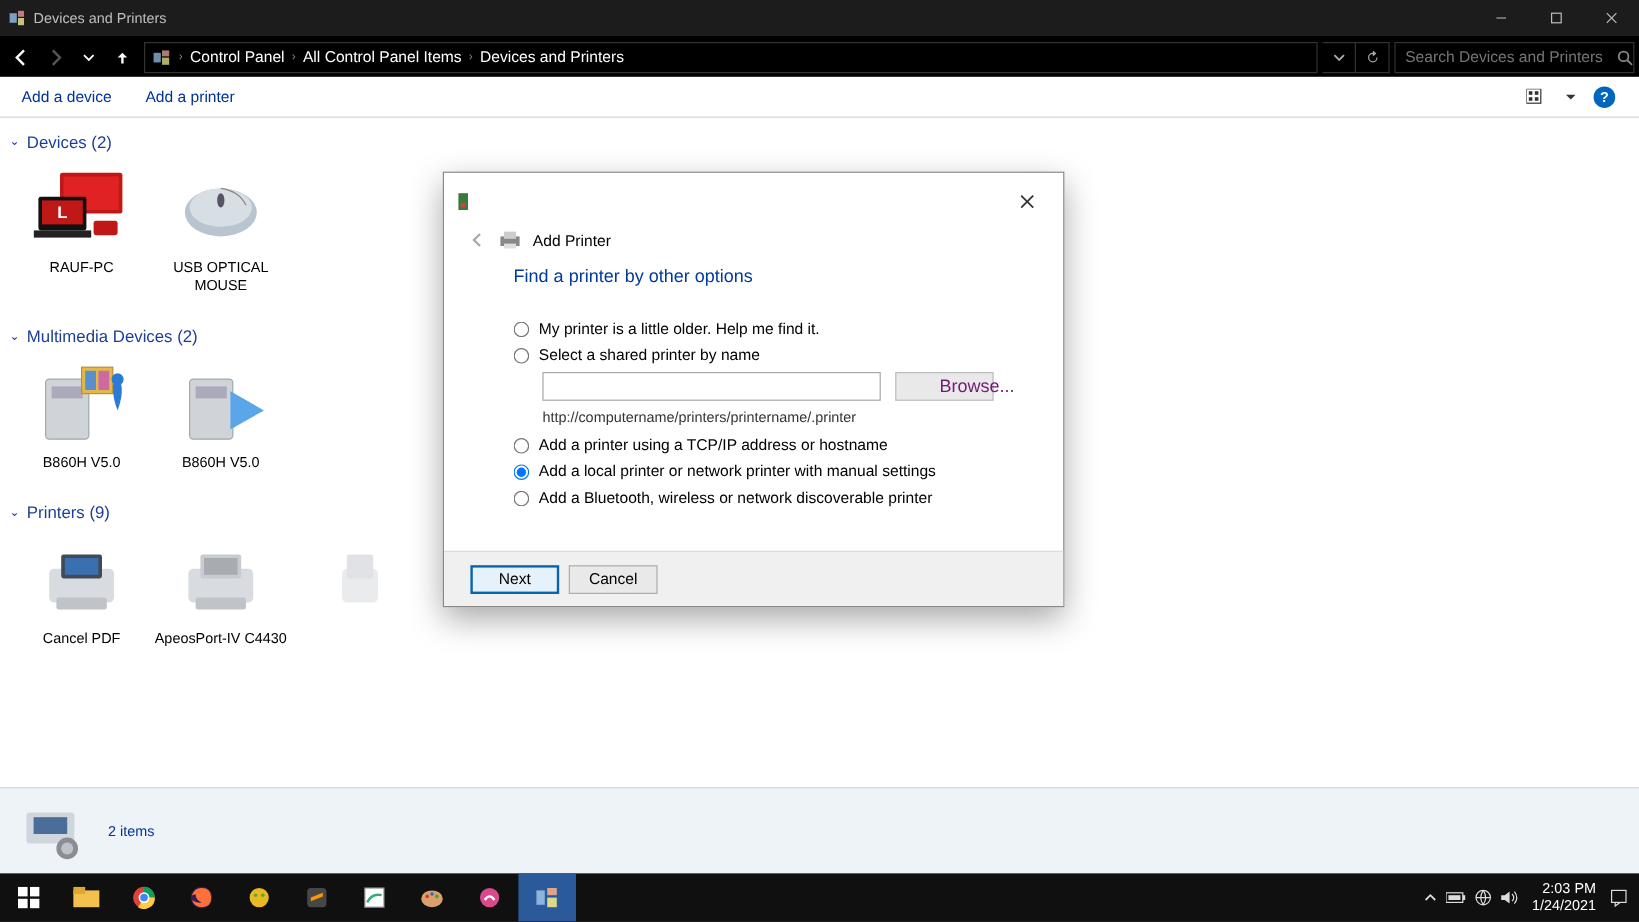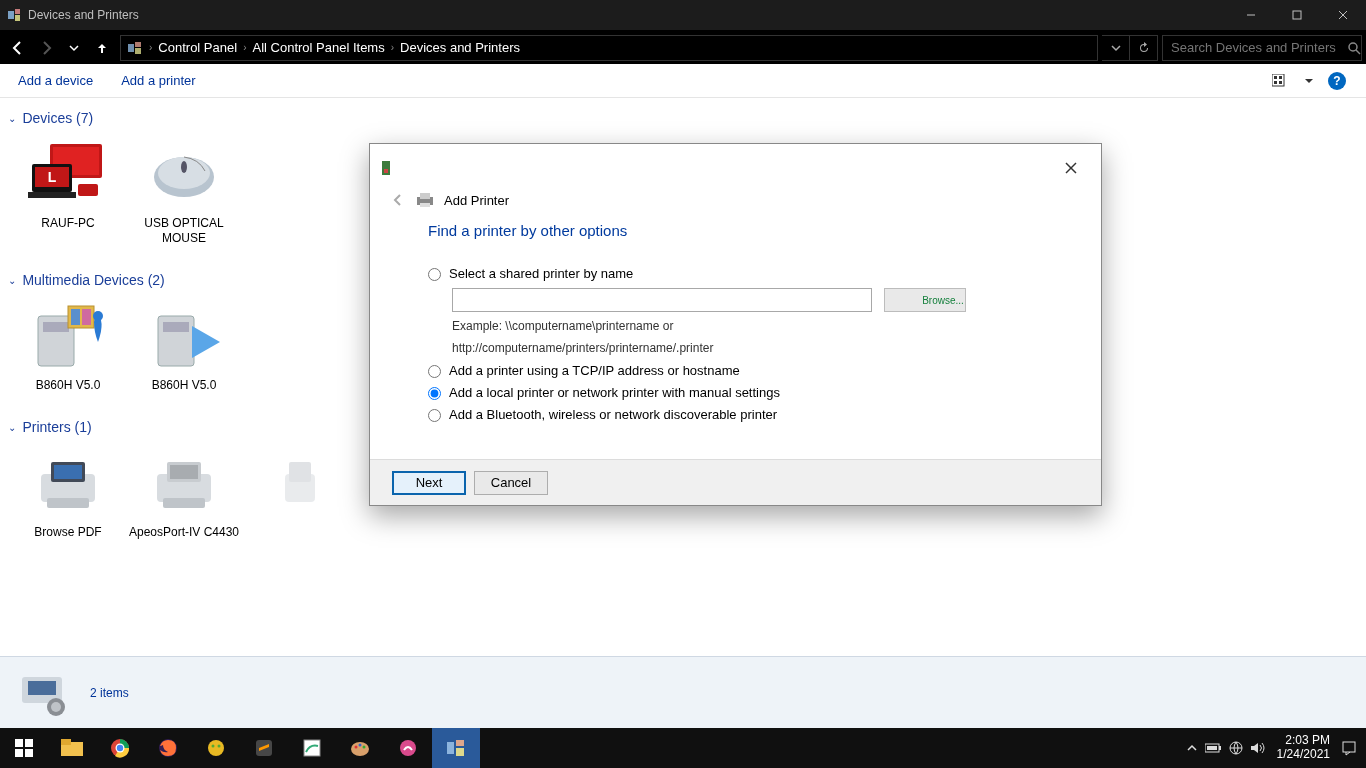--- a/index.html
+++ b/index.html
@@ -40,35 +40,35 @@
   .statusbar .sico{ width:64px; height:56px; display:flex;align-items:center;justify-content:center; margin-right:14px;}
   
   .taskbar { height:40px; background:#101010; display:flex; align-items:center; color:#fff; font-size:12px;}
   .taskbar .tb{ width:48px; height:40px; display:flex; align-items:center; justify-content:center;}
   .taskbar .tb.active{ background:#2a5a9a;}
   .taskbar .spacer{flex:1;}
   .tray { display:flex; align-items:center; padding:0 6px;}
   .tray .tic{ width:22px; height:40px; display:flex; align-items:center; justify-content:center; color:#ddd;}
   .clock { text-align:right; font-size:12px; line-height:1.15; padding:0 8px; }
   
-  .dialog { position:absolute; left:369px; top:45px; width:733px; background:#fff; border:1px solid #888; box-shadow:0 10px 26px rgba(0,0,0,.35); font-size:13px;}
+  .dialog { position:absolute; left:369px; top:45px; width:518px; background:#fff; border:1px solid #888; box-shadow:0 10px 26px rgba(0,0,0,.35); font-size:13px;}
   .dlg-top{ height:48px; display:flex; align-items:center; padding:0 10px;}
   .dlg-top .close{ margin-left:auto; width:40px;height:30px;display:flex;align-items:center;justify-content:center;color:#333;}
   .dlg-head{ display:flex; align-items:center; padding:0 18px 4px 20px; }
   .dlg-head .back{ color:#888; margin-right:10px;}
   .dlg-head .picon{ margin-right:10px;}
   .dlg-head .ptxt{ font-size:13px; }
   .dlg-title{ color:#003a9e; font-size:15px; padding:10px 58px 20px 58px;}
   .dlg-body{ padding:0 58px 30px 58px;}
   .opt{ display:flex; align-items:flex-start; margin:7px 0; }
   .opt input[type=radio]{ margin-top:2px; margin-right:8px;}
   .shared-sub{ margin-left:24px; margin-top:6px;}
   .shared-sub .row{ display:flex; align-items:center;}
   .shared-sub input[type=text]{ width:420px; height:24px; border:1px solid #a8a8a8; padding:2px 4px; font-size:13px;}
-  .shared-sub .browse{ width:82px; height:24px; margin-left:12px; background:#e9e9e9; border:1px solid #bcbcbc; color:#15803d; font-size:10px;padding-left:36px;}
+  .shared-sub .browse{ width:82px; height:24px; margin-left:12px; background:#e9e9e9; border:1px solid #bcbcbc; color:#701a75; font-size:15px;padding-left:36px;}
   .shared-sub .ex{ font-size:12px; color:#333; line-height:1.35; margin-top:6px;}
   .dlg-foot{ height:46px; background:#f0f0f0; border-top:1px solid #dcdcdc; display:flex; align-items:center; justify-content:flex-start; padding:0 14px;}
   .dlg-foot button{ width:74px; height:24px; font-size:13px; background:#e9e9e9; border:1px solid #adadad; margin-left:8px;}
   .dlg-foot button.primary{ border:2px solid #0a64ad; background:#e5f1fb;}
   
   svg { display:block; }
 </style>
 </head>
 <body>
 
@@ -179,21 +179,21 @@
     </div>
   <div class="rbtn">
       <div class="help-icon">?</div>
     </div>
 </div>
 
 <div class="content">
 
   <div class="section-head">
     <span class="chev">⌄</span>
-    <span>Devices (7)</span>
+    <span>Devices (2)</span>
   </div>
   <div class="items">
     <div class="item">
       <div class="ico">
         <svg width="80" height="66" viewBox="0 0 80 66">
           <rect x="22" y="2" width="52" height="34" rx="2" fill="#c01717"></rect>
             <rect x="25" y="5" width="46" height="28" fill="#e02222"></rect>
           <rect x="4" y="22" width="40" height="28" rx="2" fill="#111"></rect>
             <rect x="7" y="25" width="34" height="20" fill="#c01717"></rect>
             <text x="24" y="40" fill="#fff" font-size="14" font-weight="bold" text-anchor="middle">L</text>
@@ -242,33 +242,33 @@
             <rect x="19" y="20" width="26" height="10" fill="#aab"></rect>
           <path d="M48 24 L76 40 L48 56 Z" fill="#5aa6e8"></path>
         </svg>
       </div>
       <div class="lbl">B860H V5.0</div>
     </div>
   </div>
 
   <div class="section-head">
     <span class="chev">⌄</span>
-    <span>Printers (1)</span>
+    <span>Printers (9)</span>
   </div>
   <div class="items">
     <div class="item">
       <div class="ico">
         <svg width="70" height="56" viewBox="0 0 70 56">
             <rect x="8" y="18" width="54" height="28" rx="4" fill="#d8dce0"></rect>
             <rect x="18" y="6" width="34" height="20" rx="2" fill="#424a58"></rect>
             <rect x="21" y="9" width="28" height="14" fill="#3a6fb0"></rect>
             <rect x="14" y="42" width="42" height="10" rx="2" fill="#bfc4c9"></rect>
           </svg>
       </div>
-      <div class="lbl">Browse PDF</div>
+      <div class="lbl">Cancel PDF</div>
     </div>
     <div class="item">
       <div class="ico">
         <svg width="70" height="56" viewBox="0 0 70 56">
             <rect x="8" y="18" width="54" height="28" rx="4" fill="#d8dce0"></rect>
             <rect x="18" y="6" width="34" height="20" rx="2" fill="#c8ccd0"></rect>
             <rect x="21" y="9" width="28" height="14" fill="#a8acb0"></rect>
             <rect x="14" y="42" width="42" height="10" rx="2" fill="#bfc4c9"></rect>
           </svg>
       </div>
@@ -309,30 +309,33 @@
           <svg width="18" height="16" viewBox="0 0 18 16">
             <rect x="1" y="5" width="16" height="8" fill="#888"></rect>
             <rect x="4" y="1" width="10" height="6" fill="#ccc"></rect>
             <rect x="4" y="11" width="10" height="4" fill="#ddd"></rect>
           </svg>
         </span>
       <span class="ptxt">Add Printer</span>
     </div>
     <div class="dlg-title">Find a printer by other options</div>
     <div class="dlg-body">
+      <label class="opt">
+        <input type="radio" name="po" style="">
+        <span>My printer is a little older. Help me find it.</span>
+      </label>
       <label class="opt">
         <input type="radio" name="po" style="">
         <span>Select a shared printer by name</span>
       </label>
       <div class="shared-sub">
         <div class="row">
           <input type="text" style="">
           <button class="browse" disabled="">Browse...</button>
         </div>
-        <div class="ex">Example: \\computername\printername or</div>
         <div class="ex">http://computername/printers/printername/.printer</div>
       </div>
       <label class="opt">
         <input type="radio" name="po" style="">
         <span>Add a printer using a TCP/IP address or hostname</span>
       </label>
       <label class="opt">
         <input type="radio" name="po" checked="" style="">
         <span>Add a local printer or network printer with manual settings</span>
       </label>

